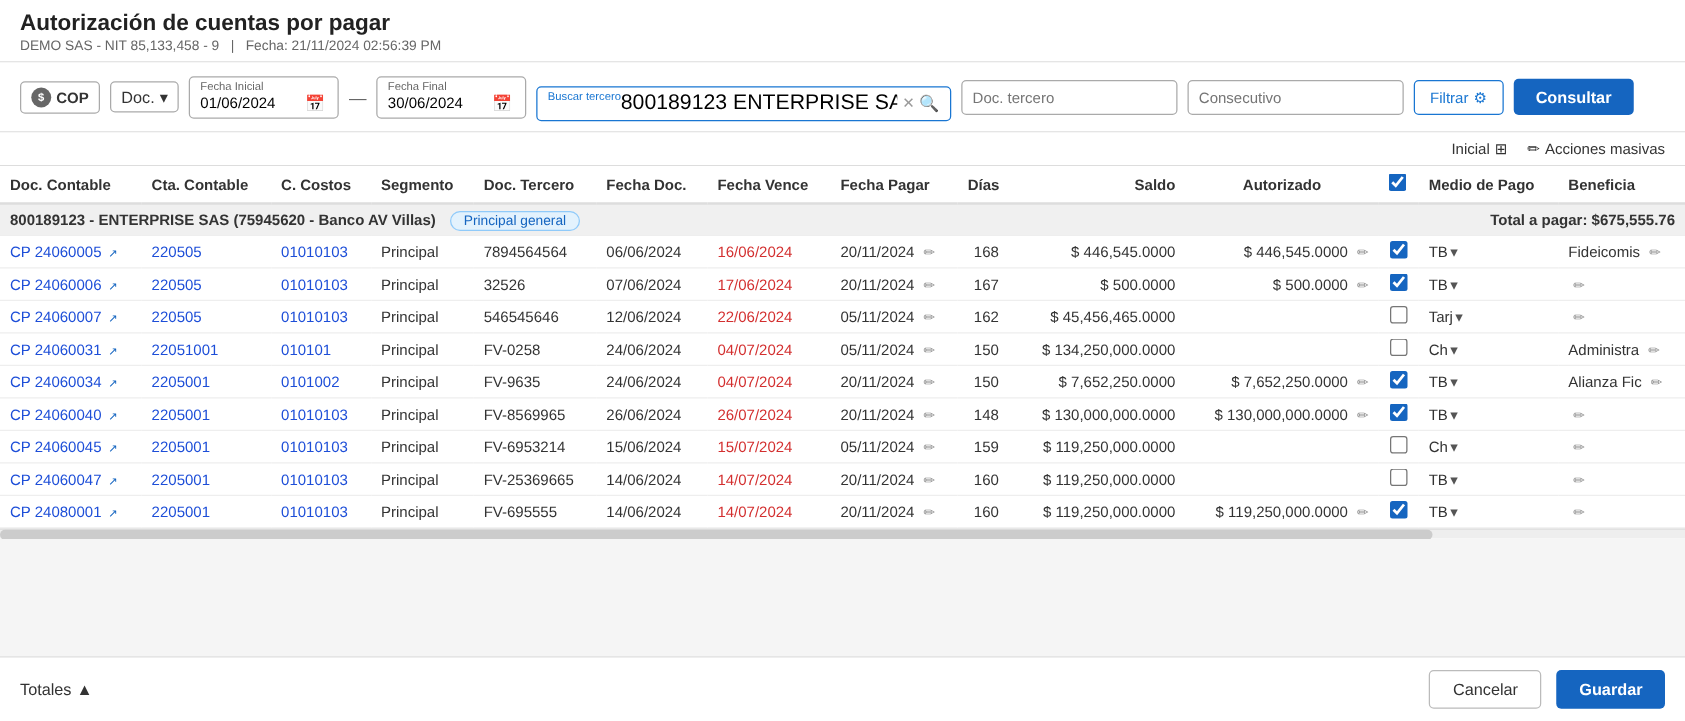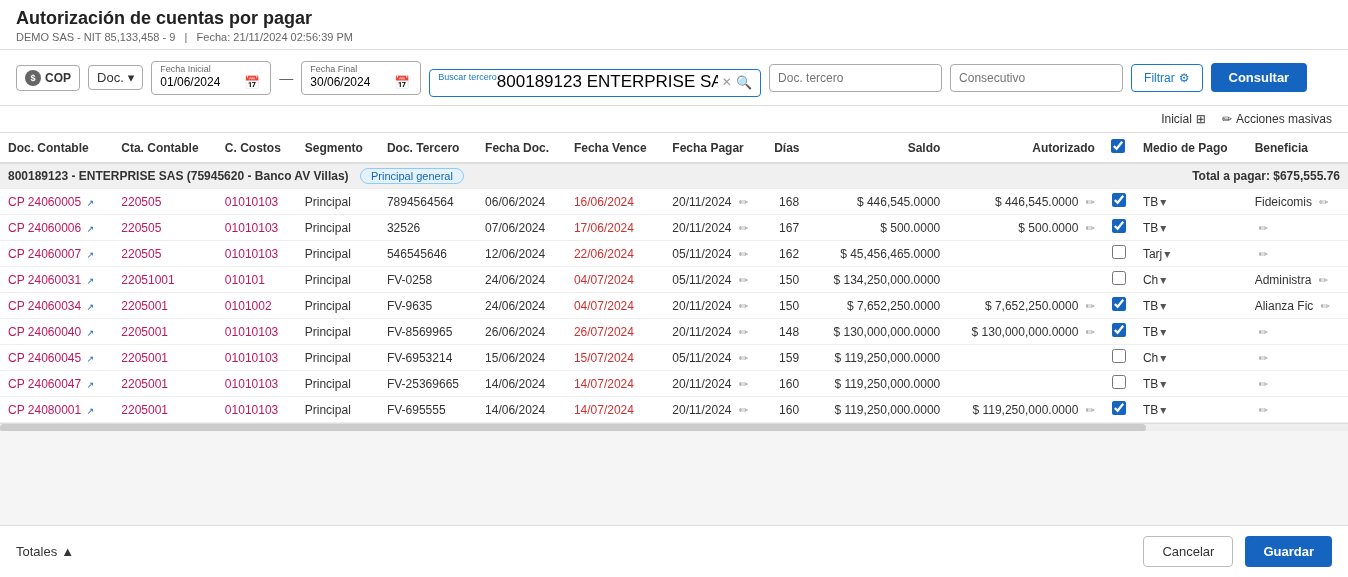--- a/index.html
+++ b/index.html
@@ -246,21 +246,21 @@
       font-weight: bold;
       float: right;
     }
     tbody tr td {
       padding: 4px 8px;
       border-bottom: 1px solid #eee;
       white-space: nowrap;
       vertical-align: middle;
     }
     .link-blue {
-      color: #be185d;
+      color: #1d4ed8;
       text-decoration: none;
       cursor: pointer;
     }
     .ext-icon {
       font-size: 9px;
       color: #1565c0;
       margin-left: 2px;
     }
     .date-red { color: #d32f2f; margin-left: 24px; }
     .edit-icon { color: #888; font-size: 11px; cursor: pointer; margin-left: 4px; }
@@ -416,21 +416,21 @@
         <th>Doc. Contable</th>
         <th>Cta. Contable</th>
         <th>C. Costos</th>
         <th>Segmento</th>
         <th>Doc. Tercero</th>
         <th>Fecha Doc.</th>
         <th>Fecha Vence</th>
         <th>Fecha Pagar</th>
         <th>Días</th>
         <th style="text-align:right">Saldo</th>
-        <th style="text-align:right">Autorizado</th>
+        <th style="text-align:center">Autorizado</th>
         <th class="check-col"><input type="checkbox" checked="" style=""></th>
         <th>Medio de Pago</th>
         <th>Beneficia</th>
       </tr>
     </thead>
     <tbody id="table-body">
 
     <tr class="group-row">
   <td colspan="9">
     <span class="group-label">800189123 - ENTERPRISE SAS (75945620 - Banco AV Villas)</span>

